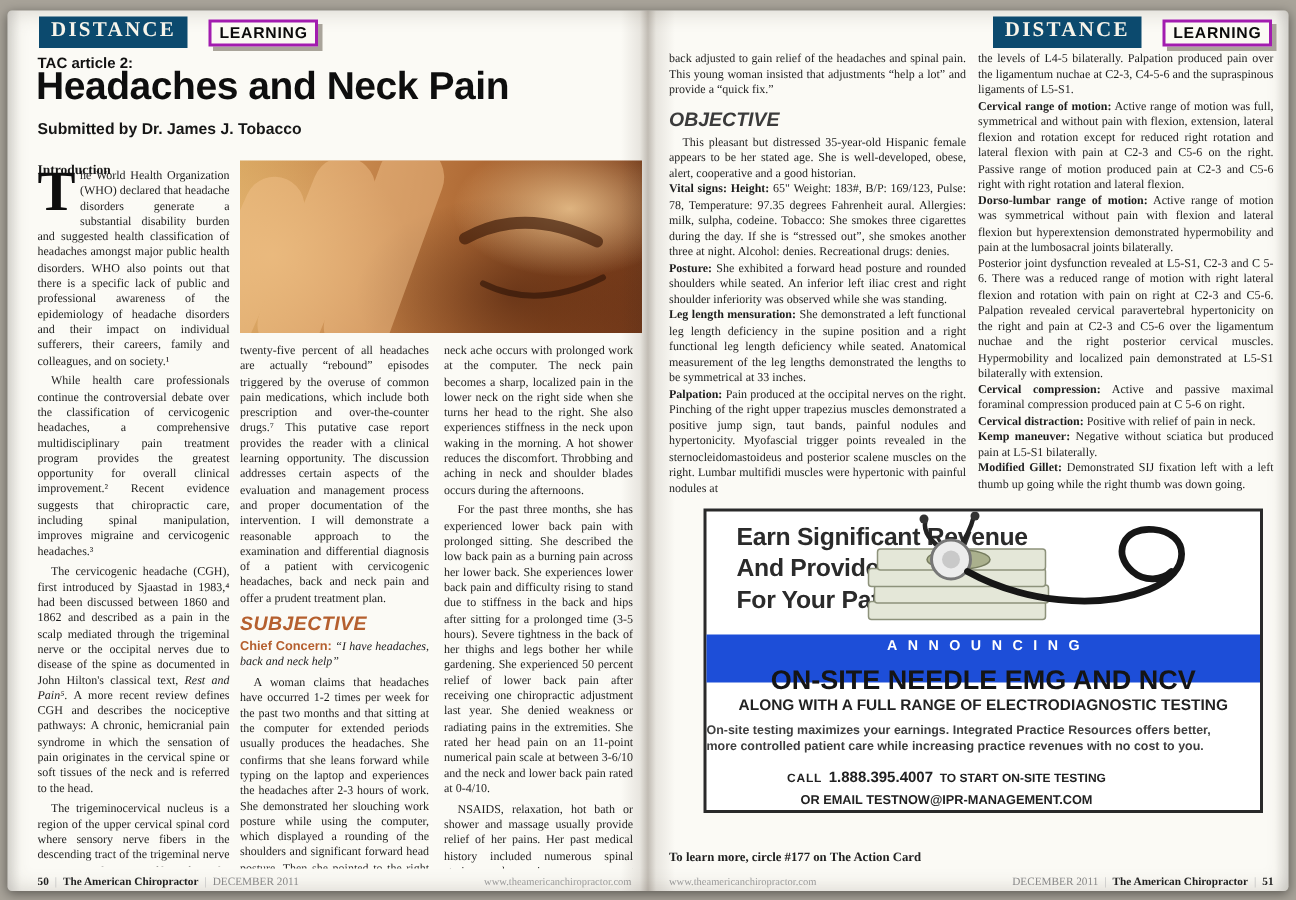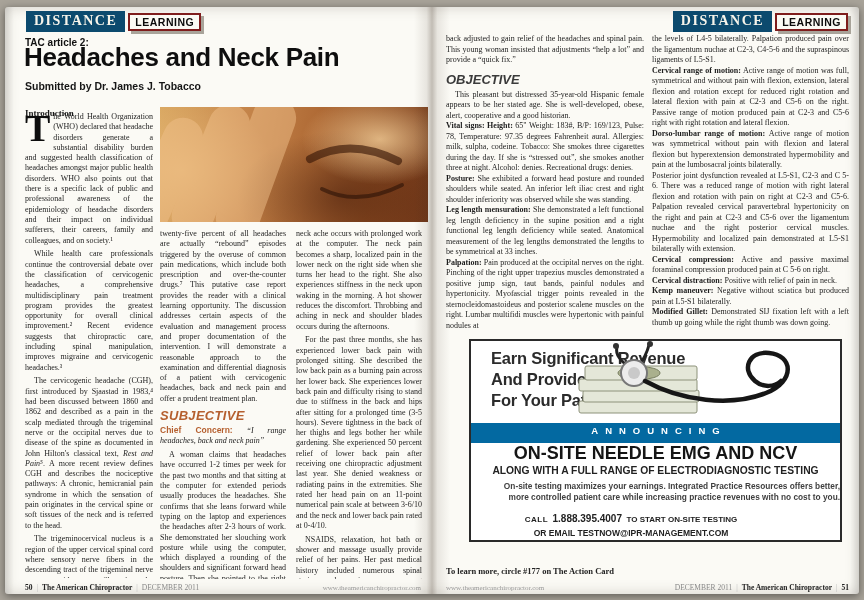--- a/index.html
+++ b/index.html
@@ -7,22 +7,22 @@
           border-radius:3px;overflow:hidden;box-shadow:0 2px 8px rgba(0,0,0,.45), inset 0 0 14px rgba(70,60,45,.22);}
   .page-content{position:absolute;left:-5px;top:-7px;width:864px;height:600px;}
   .gutter{position:absolute;left:414px;top:0;width:36px;height:600px;pointer-events:none;
           background:linear-gradient(90deg,rgba(0,0,0,0) 0%,rgba(60,45,30,.10) 35%,rgba(60,45,30,.30) 50%,rgba(60,45,30,.10) 65%,rgba(0,0,0,0) 100%);}
   .edge-l{position:absolute;left:0;top:0;width:14px;height:600px;background:linear-gradient(90deg,rgba(0,0,0,.14),rgba(0,0,0,0));pointer-events:none;}
   .edge-r{position:absolute;right:0;top:0;width:14px;height:600px;background:linear-gradient(270deg,rgba(0,0,0,.14),rgba(0,0,0,0));pointer-events:none;}
 
   .badge{position:absolute;display:flex;align-items:center;}
   .badge-d{background:#0c4a6e;color:#f7f4ea;font-family:"Liberation Serif",serif;font-weight:bold;
            font-size:14px;letter-spacing:1.5px;padding:2px 8px 3px;}
-  .badge-l{background:#fbfaf4;color:#0b0b0b;border:2px solid #7f1d1d;font-family:"Liberation Sans",sans-serif;
-           font-weight:bold;font-size:10.5px;letter-spacing:.5px;padding:1px 5px;margin-left:3px;box-shadow:3px 3px 0 #a9a49a;}
+  .badge-l{background:#fbfaf4;color:#0b0b0b;border:2px solid #a21caf;font-family:"Liberation Sans",sans-serif;
+           font-weight:bold;font-size:10.5px;letter-spacing:.5px;padding:1px 5px;margin-left:14px;box-shadow:3px 3px 0 #a9a49a;}
 
   .kicker{position:absolute;left:25px;top:37px;font:bold 10px "Liberation Sans",sans-serif;color:#111;}
   .title{position:absolute;left:24px;top:42px;margin:0;font:bold 26px "Liberation Sans",sans-serif;
          letter-spacing:-.3px;color:#0e0e0e;}
   .byline{position:absolute;left:25px;top:80px;font:bold 10.5px "Liberation Sans",sans-serif;color:#161616;}
   .intro-h{position:absolute;left:25px;top:108px;font:bold 9px "Liberation Serif",serif;color:#181818;}
 
   .col{position:absolute;font-family:"Liberation Serif",serif;font-size:8px;line-height:10.3px;
        text-align:justify;color:#1d1d1d;overflow:hidden;}
   .col p{margin:0 0 3.5px;}
@@ -49,28 +49,28 @@
   .footer b{color:#222;}
   .fsep{color:#bbb;margin:0 4px;}
   .furl{color:#999;font-size:7px;}
   .fdate{color:#888;}
 
   .ad{position:absolute;left:469px;top:339px;width:373px;height:203px;background:#fff;
       border:2px solid #2a2a2a;box-sizing:border-box;}
   .ad-head{position:absolute;left:20px;top:7px;font:bold 16.5px "Liberation Sans",sans-serif;
            color:#2b2b2b;line-height:21px;letter-spacing:-.2px;}
   .ad-art{position:absolute;left:100px;top:0;}
-  .ad-banner{position:absolute;left:0;right:0;top:82px;height:20px;background:#0369a1;color:#fff;
+  .ad-banner{position:absolute;left:0;right:0;top:82px;height:32px;background:#1d4ed8;color:#fff;
              font:bold 9.5px "Liberation Sans",sans-serif;letter-spacing:7px;text-align:center;
              line-height:16px;padding-left:7px;}
   .ad-title{position:absolute;left:0;right:0;top:102px;text-align:center;
             font:bold 18px "Liberation Sans",sans-serif;color:#151515;}
   .ad-sub{position:absolute;left:0;right:0;top:124px;text-align:center;
           font:bold 10.3px "Liberation Sans",sans-serif;color:#222;}
-  .ad-body{position:absolute;left:0;right:0;top:140px;text-align:right;
+  .ad-body{position:absolute;left:0;right:0;top:140px;text-align:left;
            font:bold 8.3px "Liberation Sans",sans-serif;color:#3f3f3f;line-height:11px;}
   .ad-call{position:absolute;left:40px;top:167px;width:240px;text-align:center;
            font-family:"Liberation Sans",sans-serif;color:#222;}
   .c-lab{font-weight:bold;font-size:8px;letter-spacing:.5px;}
   .c-phone{font-weight:bold;font-size:10px;}
   .c-suf{font-weight:bold;font-size:8px;}
   .c-email{font-weight:bold;font-size:8.5px;margin-top:2px;}
   .ipr{position:absolute;right:8px;top:156px;width:76px;text-align:center;}
   .ipr-t{display:block;font:italic bold 26px "Liberation Serif",serif;color:#9e2a2a;line-height:24px;}
   .ipr-s{display:block;font:normal 4.5px "Liberation Sans",sans-serif;color:#555;margin-top:1px;}
@@ -110,21 +110,21 @@
         <rect x="74" y="-14" width="44" height="150" rx="22" transform="rotate(20 96 61)"></rect>
       </g>
       <path d="M150,52 Q190,30 238,54" stroke="#3a1808" stroke-width="8" fill="none" opacity="0.65" stroke-linecap="round"></path>
       <path d="M162,82 Q198,100 242,78" stroke="#2c1206" stroke-width="4" fill="none" opacity="0.6" stroke-linecap="round"></path>
     </svg>
   </div>
 
   <div class="col" style="left:160px;top:229px;width:126px;height:350px;">
     <p>twenty-five percent of all headaches are actually “rebound” episodes triggered by the overuse of common pain medications, which include both prescription and over-the-counter drugs.⁷  This putative case report provides the reader with a clinical learning opportunity.  The discussion addresses certain aspects of the evaluation and management process and proper documentation of the intervention. I will demonstrate a reasonable approach to the examination and differential diagnosis of a patient with cervicogenic headaches, back and neck pain and offer a prudent treatment plan.</p>
     <div class="h-subj">SUBJECTIVE</div>
-    <p class="chief"><b>Chief Concern:</b> <i>“I range headaches, back and neck pain”</i></p>
+    <p class="chief"><b>Chief Concern:</b> <i>“I have headaches, back and neck help”</i></p>
     <p class="ind">A woman claims that headaches have occurred 1-2 times per week for the past two months and that sitting at the computer for extended periods usually produces the headaches.  She confirms that she leans forward while typing on the laptop and experiences the headaches after 2-3 hours of work.  She demonstrated her slouching work posture while using the computer, which displayed a rounding of the shoulders and significant forward head posture. Then she pointed to the right occipital and temporal areas as the areas of her pain.  She denied any morning headaches, loss of vision, weakness or loss of consciousness with the headaches.</p>
 
   </div>
 
   <div class="col" style="left:296px;top:229px;width:126px;height:350px;">
     <p>neck ache occurs with prolonged work at the computer.  The neck pain becomes a sharp, localized pain in the lower neck on the right side when she turns her head to the right.  She also experiences stiffness in the neck upon waking in the morning.  A hot shower reduces the discomfort.  Throbbing and aching in neck and shoulder blades occurs during the afternoons.</p>
     <p class="ind">For the past three months, she has experienced lower back pain with prolonged sitting.  She described the low back pain as a burning pain across her lower back.  She experiences lower back pain and difficulty rising to stand due to stiffness in the back and hips after sitting for a prolonged time (3-5 hours).  Severe tightness in the back of her thighs and legs bother her while gardening. She experienced 50 percent relief of lower back pain after receiving one chiropractic adjustment last year.  She denied weakness or radiating pains in the extremities.  She rated her head pain on an 11-point numerical pain scale at between 3-6/10 and the neck and lower back pain rated at 0-4/10.</p>
     <p class="ind">NSAIDS, relaxation, hot bath or shower and massage usually provide relief of her pains.  Her past medical history included numerous spinal strains and sprains as a young gymnast.  She consumes two sodas and eleven glasses of water per day.  She has gained 40 pounds over the past 4 months following treatment of an infection with steroids.  She would like to have her neck and</p>
   </div>
 

